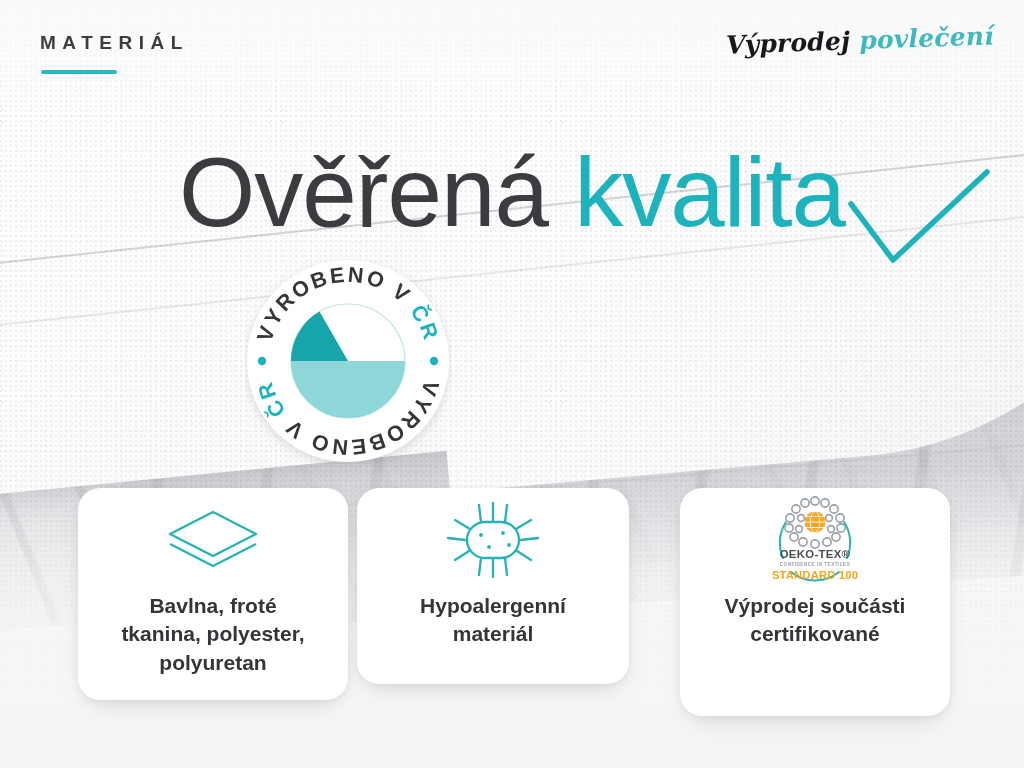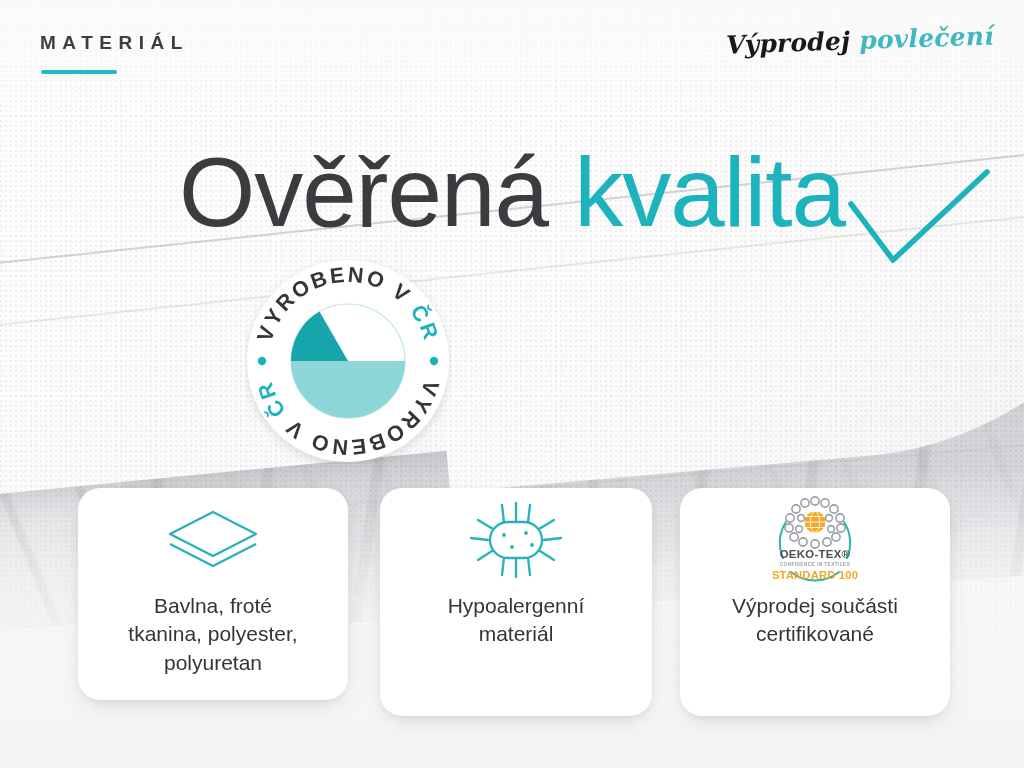--- a/index.html
+++ b/index.html
@@ -138,26 +138,26 @@
     background:#ffffff;border-radius:22px;
     box-shadow:0 10px 26px -10px rgba(120,122,130,.30),
                0 2px 6px rgba(120,122,130,.10);
     display:flex;flex-direction:column;align-items:center;
   }
   .card .icon-wrap{
     height:104px;display:flex;align-items:center;justify-content:center;
     width:100%;
   }
   .card .card-text{
-    font-size:21px;font-weight:400;color:#333538;
+    font-size:21px;font-weight:700;color:#333538;
     text-align:center;line-height:1.35;
     padding:0 18px 22px;white-space:pre-line;
   }
   #card-0{left:78px;width:270px;height:212px;}
-  #card-1{left:380px;width:272px;height:228px;}
+  #card-1{left:357px;width:272px;height:196px;}
   #card-2{left:680px;width:270px;height:228px;}
   #card-0 .card-text{font-size:21px;}
 </style>
 </head>
 <body>
 
 <div id="banner">
 
   <div class="photo">
     <div class="photo-base"></div>

